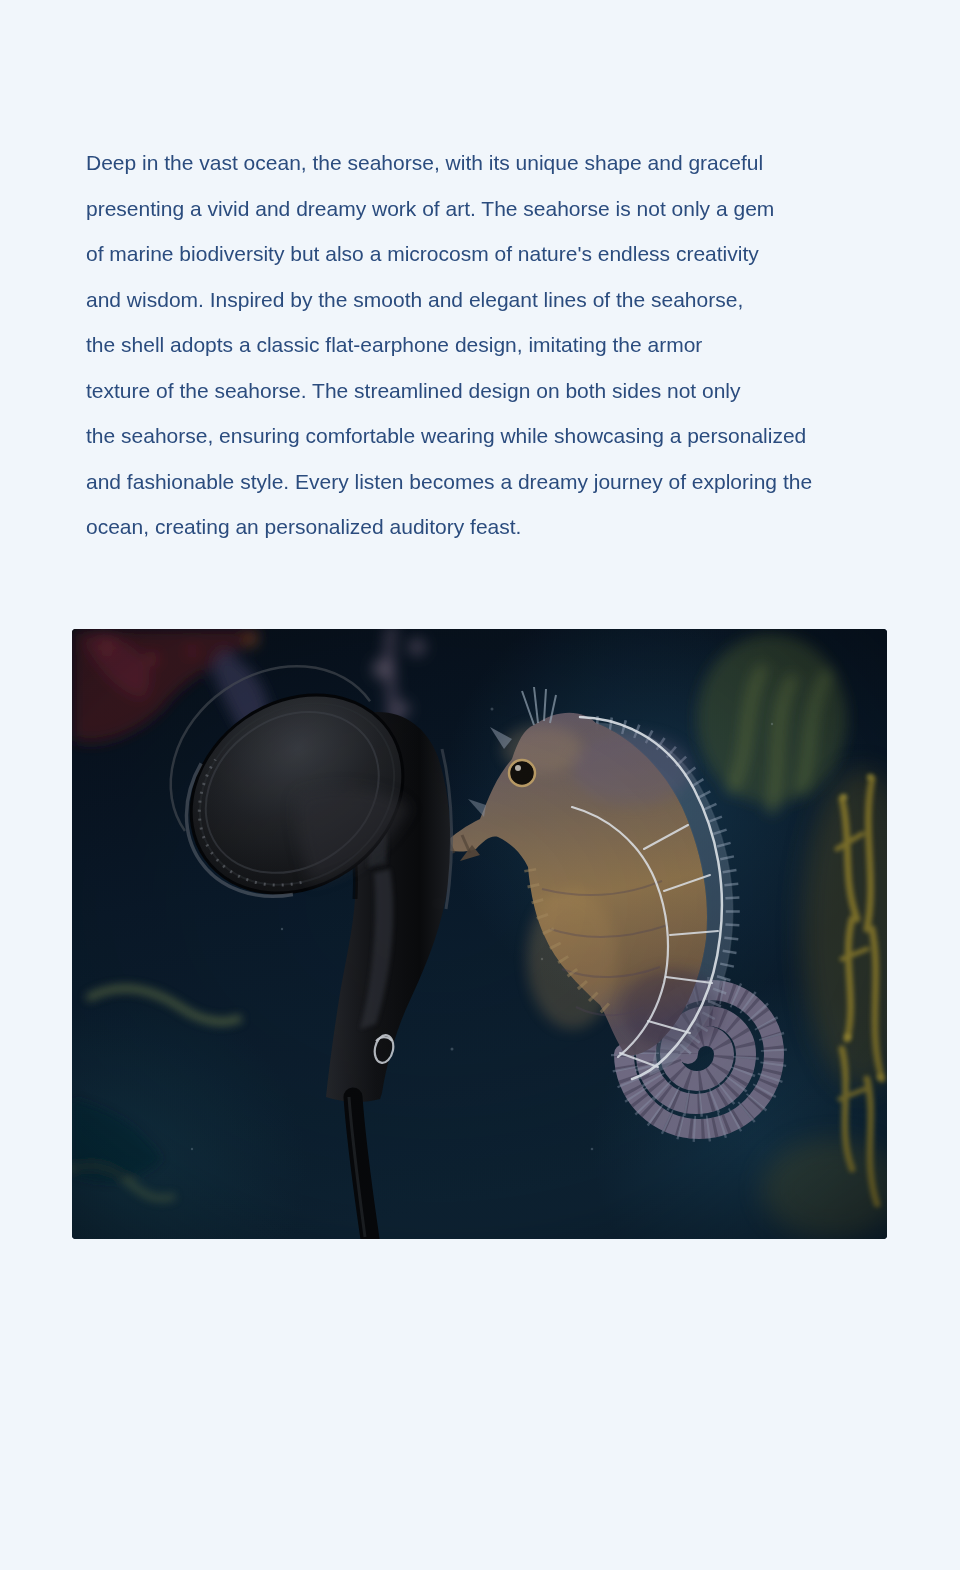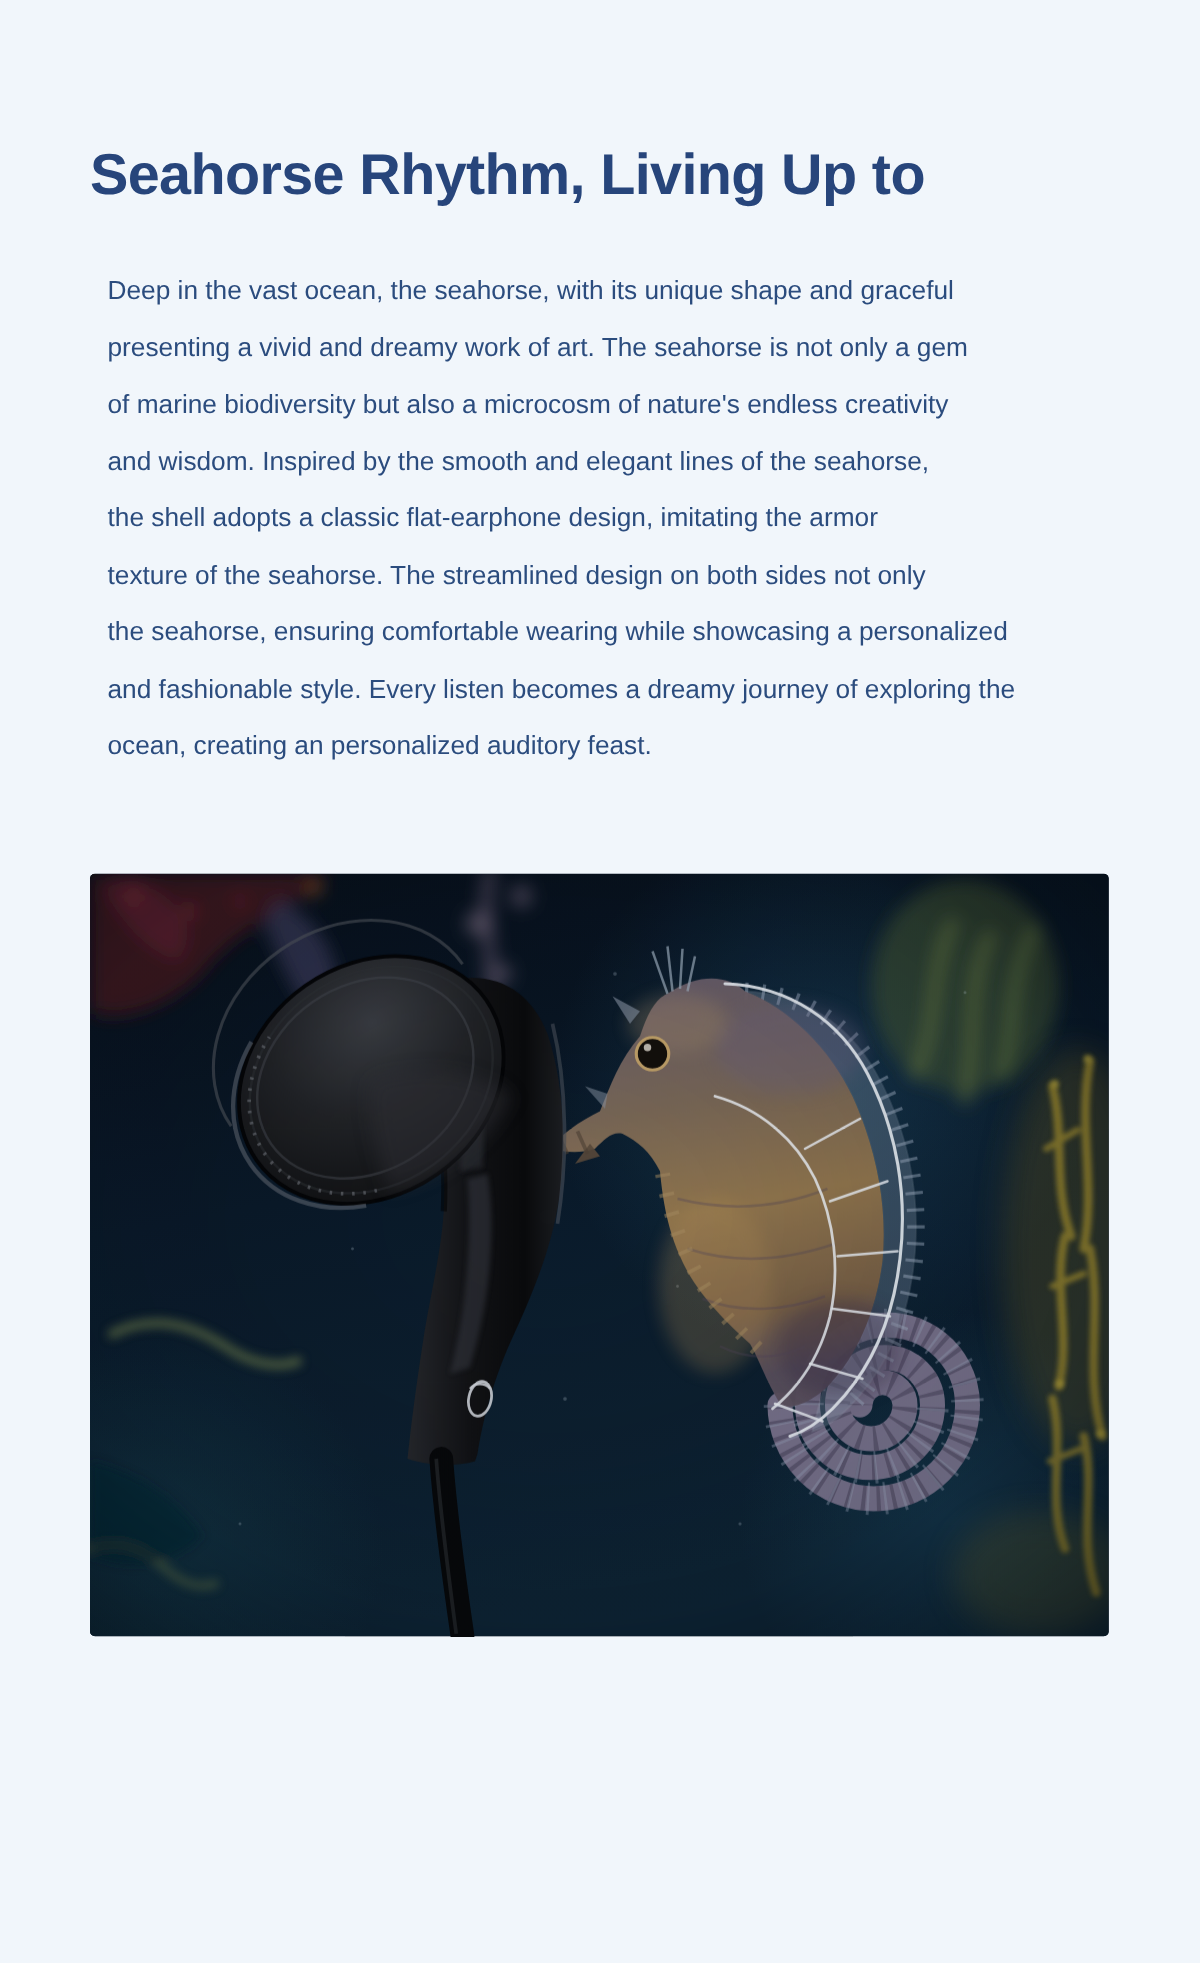--- a/index.html
+++ b/index.html
@@ -35,21 +35,20 @@
   }
   .hero svg { display: block; width: 815px; height: 610px; }
 </style>
 </head>
 <body>
 
 <div class="page">
   <section class="content">
 
     <h1 class="heading">
-      <span class="h-line">Seahorse Rhythm, Living Up to</span>
     </h1>
 
     <div class="body-copy">
         <div class="body-line">Deep in the vast ocean, the seahorse, with its unique shape and graceful</div>
         <div class="body-line">presenting a vivid and dreamy work of art. The seahorse is not only a gem</div>
         <div class="body-line">of marine biodiversity but also a microcosm of nature's endless creativity</div>
         <div class="body-line">and wisdom. Inspired by the smooth and elegant lines of the seahorse,</div>
         <div class="body-line">the shell adopts a classic flat-earphone design, imitating the armor</div>
         <div class="body-line">texture of the seahorse. The streamlined design on both sides not only</div>
         <div class="body-line">the seahorse, ensuring comfortable wearing while showcasing a personalized</div>

